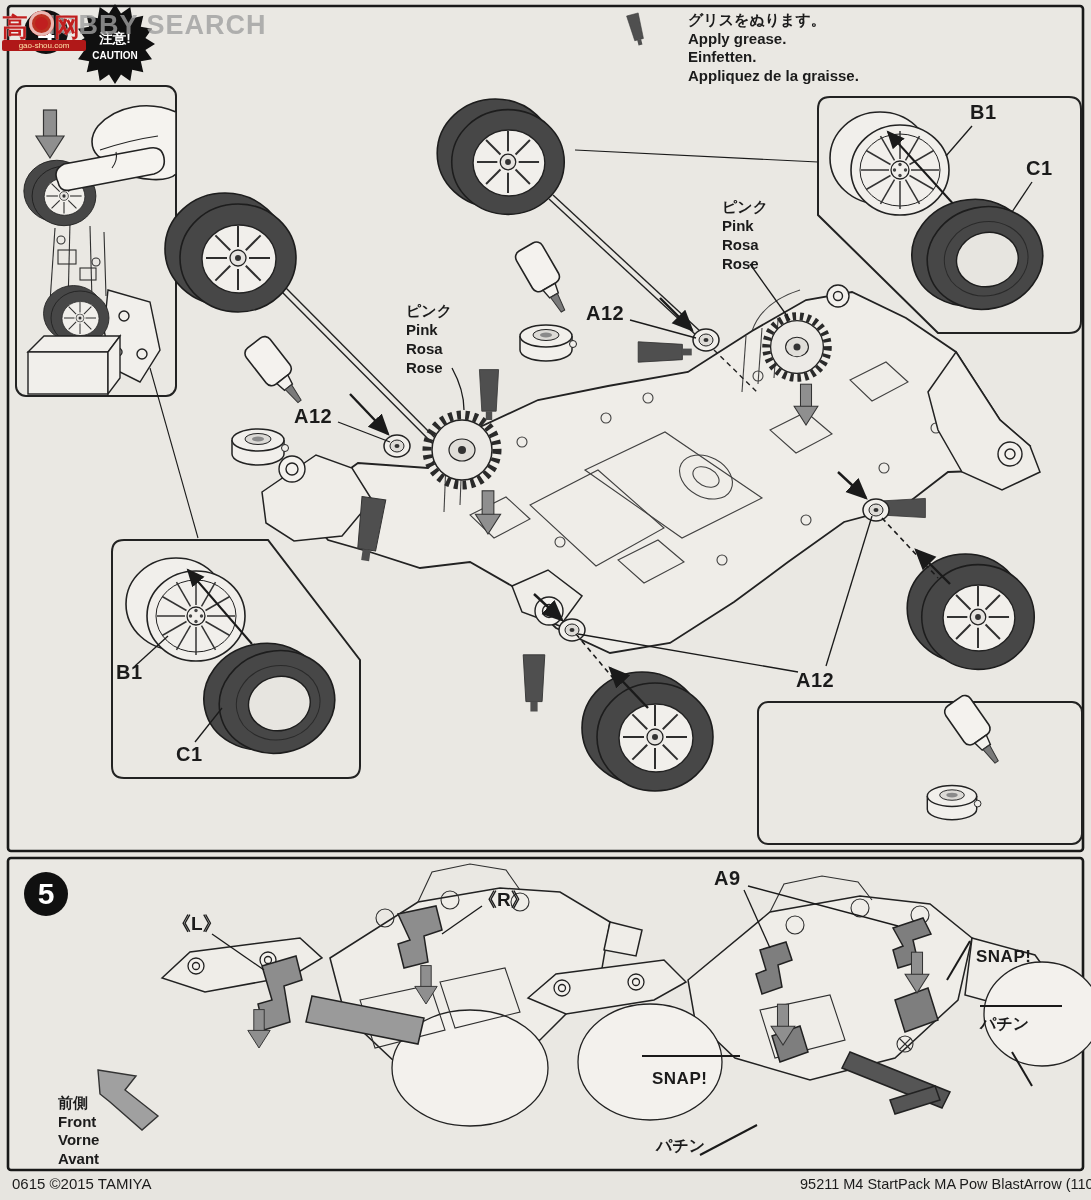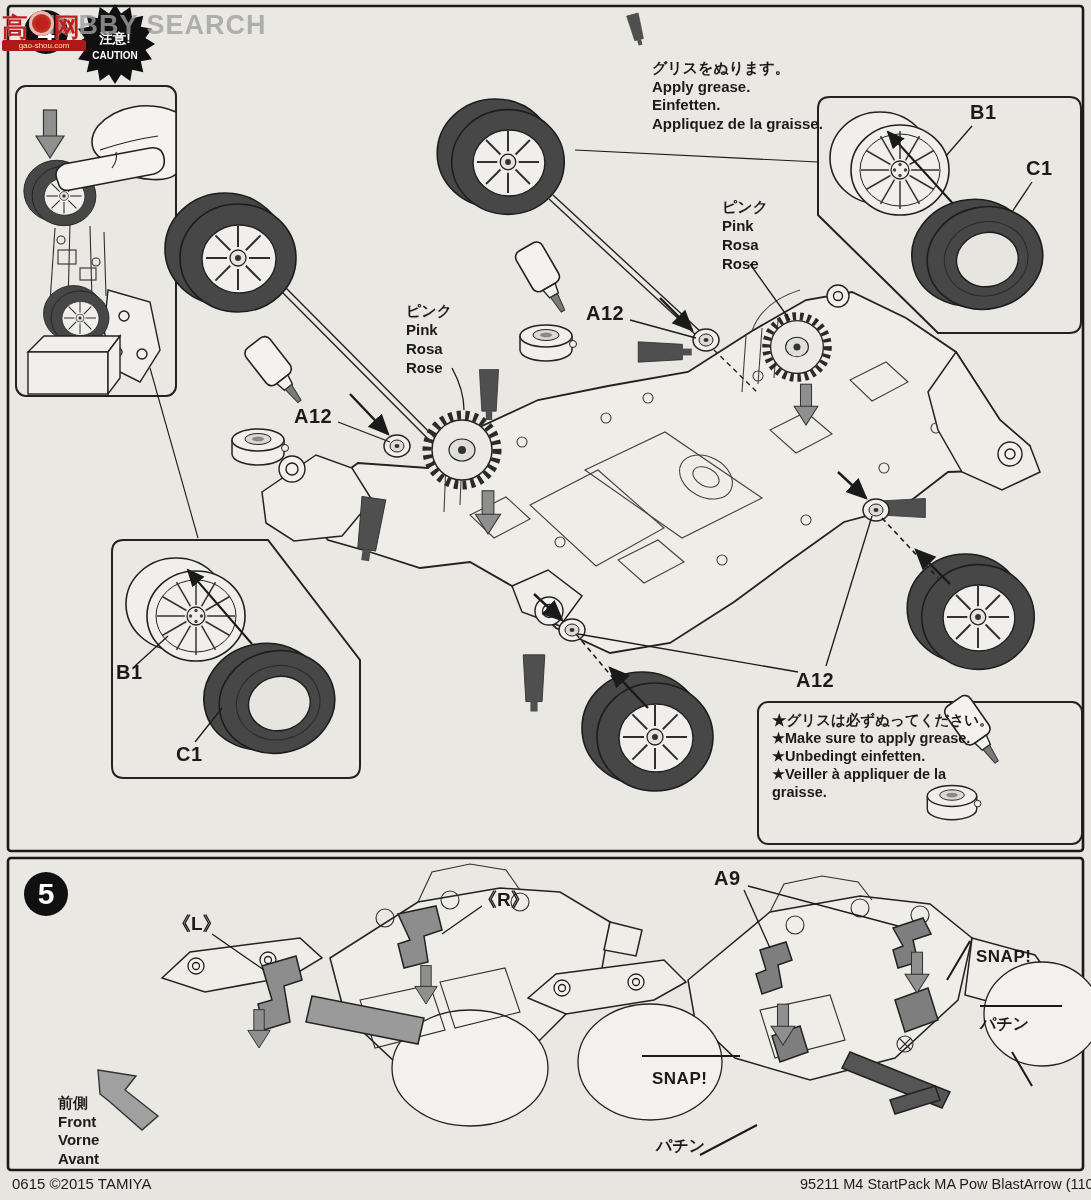--- a/index.html
+++ b/index.html
@@ -401,21 +401,21 @@
   <span class="wm-overlay">HOBBY SEARCH</span>
   <span class="wm-cn">高</span>
   <span class="wm-ball"></span>
   <span class="wm-cn2">网</span>
   <span class="wm-site">gao-shou.com</span>
 </div>
 
 <div class="stepcirc" style="left:24px;top:10px;">4</div>
 
 
-<div class="t note4" style="left:652px;top:11px;margin-top:48px;">
+<div class="t note4" style="left:688px;top:11px;">
   <div>グリスをぬります。</div>
   <div>Apply grease.</div>
   <div>Einfetten.</div>
   <div>Appliquez de la graisse.</div>
 </div>
 
 <div class="t lbl" style="left:970px;top:100px;">B1</div>
 <div class="t lbl" style="left:1026px;top:156px;">C1</div>
 
 <div class="t plabel" style="left:406px;top:302px;">
@@ -431,26 +431,20 @@
   <div>Rose</div>
 </div>
 
 <div class="t lbl" style="left:294px;top:404px;">A12</div>
 <div class="t lbl" style="left:586px;top:301px;">A12</div>
 <div class="t lbl" style="left:796px;top:668px;">A12</div>
 
 <div class="t lbl" style="left:116px;top:660px;">B1</div>
 <div class="t lbl" style="left:176px;top:742px;">C1</div>
 
-<div class="t remtext" style="left:772px;top:712px;">
-  <div class="ln">★グリスは必ずぬってください。</div>
-  <div class="ln">★Make sure to apply grease.</div>
-  <div class="ln">★Unbedingt einfetten.</div>
-  <div class="ln wrap">★Veiller à appliquer de la graisse.</div>
-</div>
 
 <div class="stepcirc" style="left:24px;top:872px;">5</div>
 
 <div class="t lbl-s" style="left:172px;top:912px;">《L》</div>
 <div class="t lbl-s" style="left:478px;top:888px;">《R》</div>
 <div class="t lbl" style="left:714px;top:866px;">A9</div>
 
 <div class="t snap-en" style="left:652px;top:1068px;">SNAP!</div>
 <div class="t snap-ja" style="left:656px;top:1096px;">パチン</div>
 <div class="t snap-en" style="left:976px;top:946px;">SNAP!</div>

